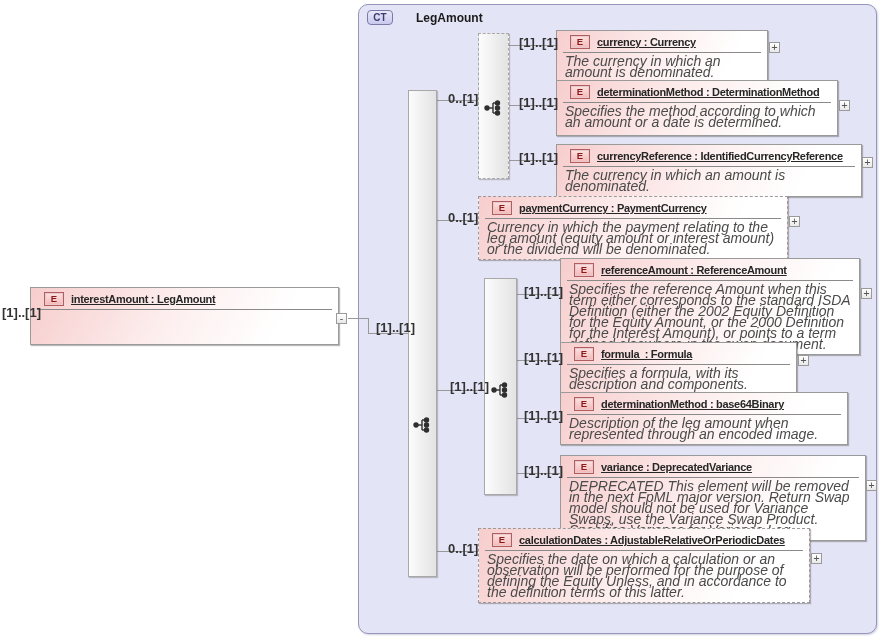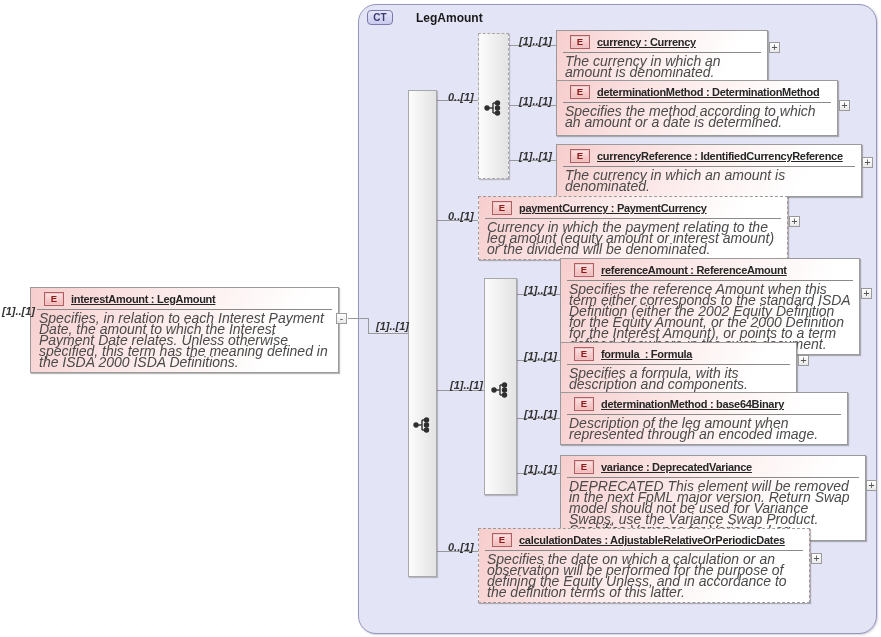--- a/index.html
+++ b/index.html
@@ -6,21 +6,21 @@
   .canvas{
     position:relative;width:881px;height:637px;
     font-family:"Liberation Sans","DejaVu Sans",sans-serif;
     overflow:hidden;background:#fff;
   }
   svg.wires{position:absolute;left:0;top:0;z-index:1;}
 
   
   .ct-box{
     position:absolute;left:358px;top:4px;width:517px;height:628px;
-    background:#e4e4f7;border:1px solid #9595bd;border-radius:18px;
+    background:#e4e4f7;border:1px solid #9595bd;border-radius:10px;
     box-shadow:1px 1px 2px rgba(120,120,160,.35);z-index:0;
   }
   .ct-header{position:absolute;left:8px;top:5px;display:flex;align-items:center;gap:6px;}
   .ct-badge{
     display:inline-block;min-width:20px;text-align:center;
     font-size:10px;font-weight:bold;color:#3c3c6e;
     background:linear-gradient(180deg,#e8e8fb,#c9c9ee);
     border:1px solid #7a7aa8;border-radius:4px;padding:0 2px;line-height:13px;
   }
   .ct-title{font-size:12px;font-weight:bold;color:#1a1a1a;margin-left:17px;}
@@ -61,21 +61,21 @@
     position:absolute;z-index:2;
     background:linear-gradient(90deg,#fcfcfc,#e3e3e3);
     border:1px solid #a8a8a8;box-shadow:1px 1px 1px rgba(100,100,100,.35);
   }
   .group-bar.dashed{border:1px dashed #a8a8a8;}
   .group-icon{position:absolute;left:50%;transform:translateX(-50%);}
 
   
   .card{
     position:absolute;z-index:3;
-    font-size:11px;font-weight:bold;font-style:italic;color:#333;
+    font-size:13px;font-weight:bold;color:#333;
     white-space:nowrap;
   }
 
   
   .pm-btn{
     position:absolute;z-index:4;width:11px;height:11px;
     background:linear-gradient(180deg,#ffffff,#e8e8e8);
     border:1px solid #9a9a9a;
     font-size:10px;line-height:9px;text-align:center;color:#555;
     font-family:"DejaVu Sans Mono",monospace;cursor:pointer;box-sizing:border-box;
@@ -116,21 +116,20 @@
       <span class="ct-title">LegAmount</span>
     </div>
   </div>
 
   <span class="card" style="left:2px;top:305px;">[1]..[1]</span>
   <div class="el-box" style="left:30px;top:287px;width:307px;min-height:56px;">
     <div class="el-header">
       <span class="e-badge">E</span>
       <span class="el-name">interestAmount : LegAmount</span>
     </div>
-    <div class="el-doc">Specifies, in relation to each Interest Payment Date, the amount to which the Interest Payment Date relates. Unless otherwise specified, this term has the meaning defined in the ISDA 2000 ISDA Definitions.</div>
   </div>
   <div class="pm-btn" style="left:336px;top:313px;">-</div>
 
   <span class="card" style="left:376px;top:320px;">[1]..[1]</span>
   <div class="group-bar" style="left:408px;top:90px;width:27px;height:485px;">
     <svg class="group-icon" style="top:326px;" width="20" height="16" viewBox="0 0 20 16">
       <g stroke="#2e2e2e" stroke-width="1.4" fill="#2e2e2e">
         <circle cx="3" cy="8" r="2"></circle>
           <line x1="4" y1="8" x2="9" y2="8"></line>
         <line x1="9" y1="3" x2="9" y2="13"></line>

